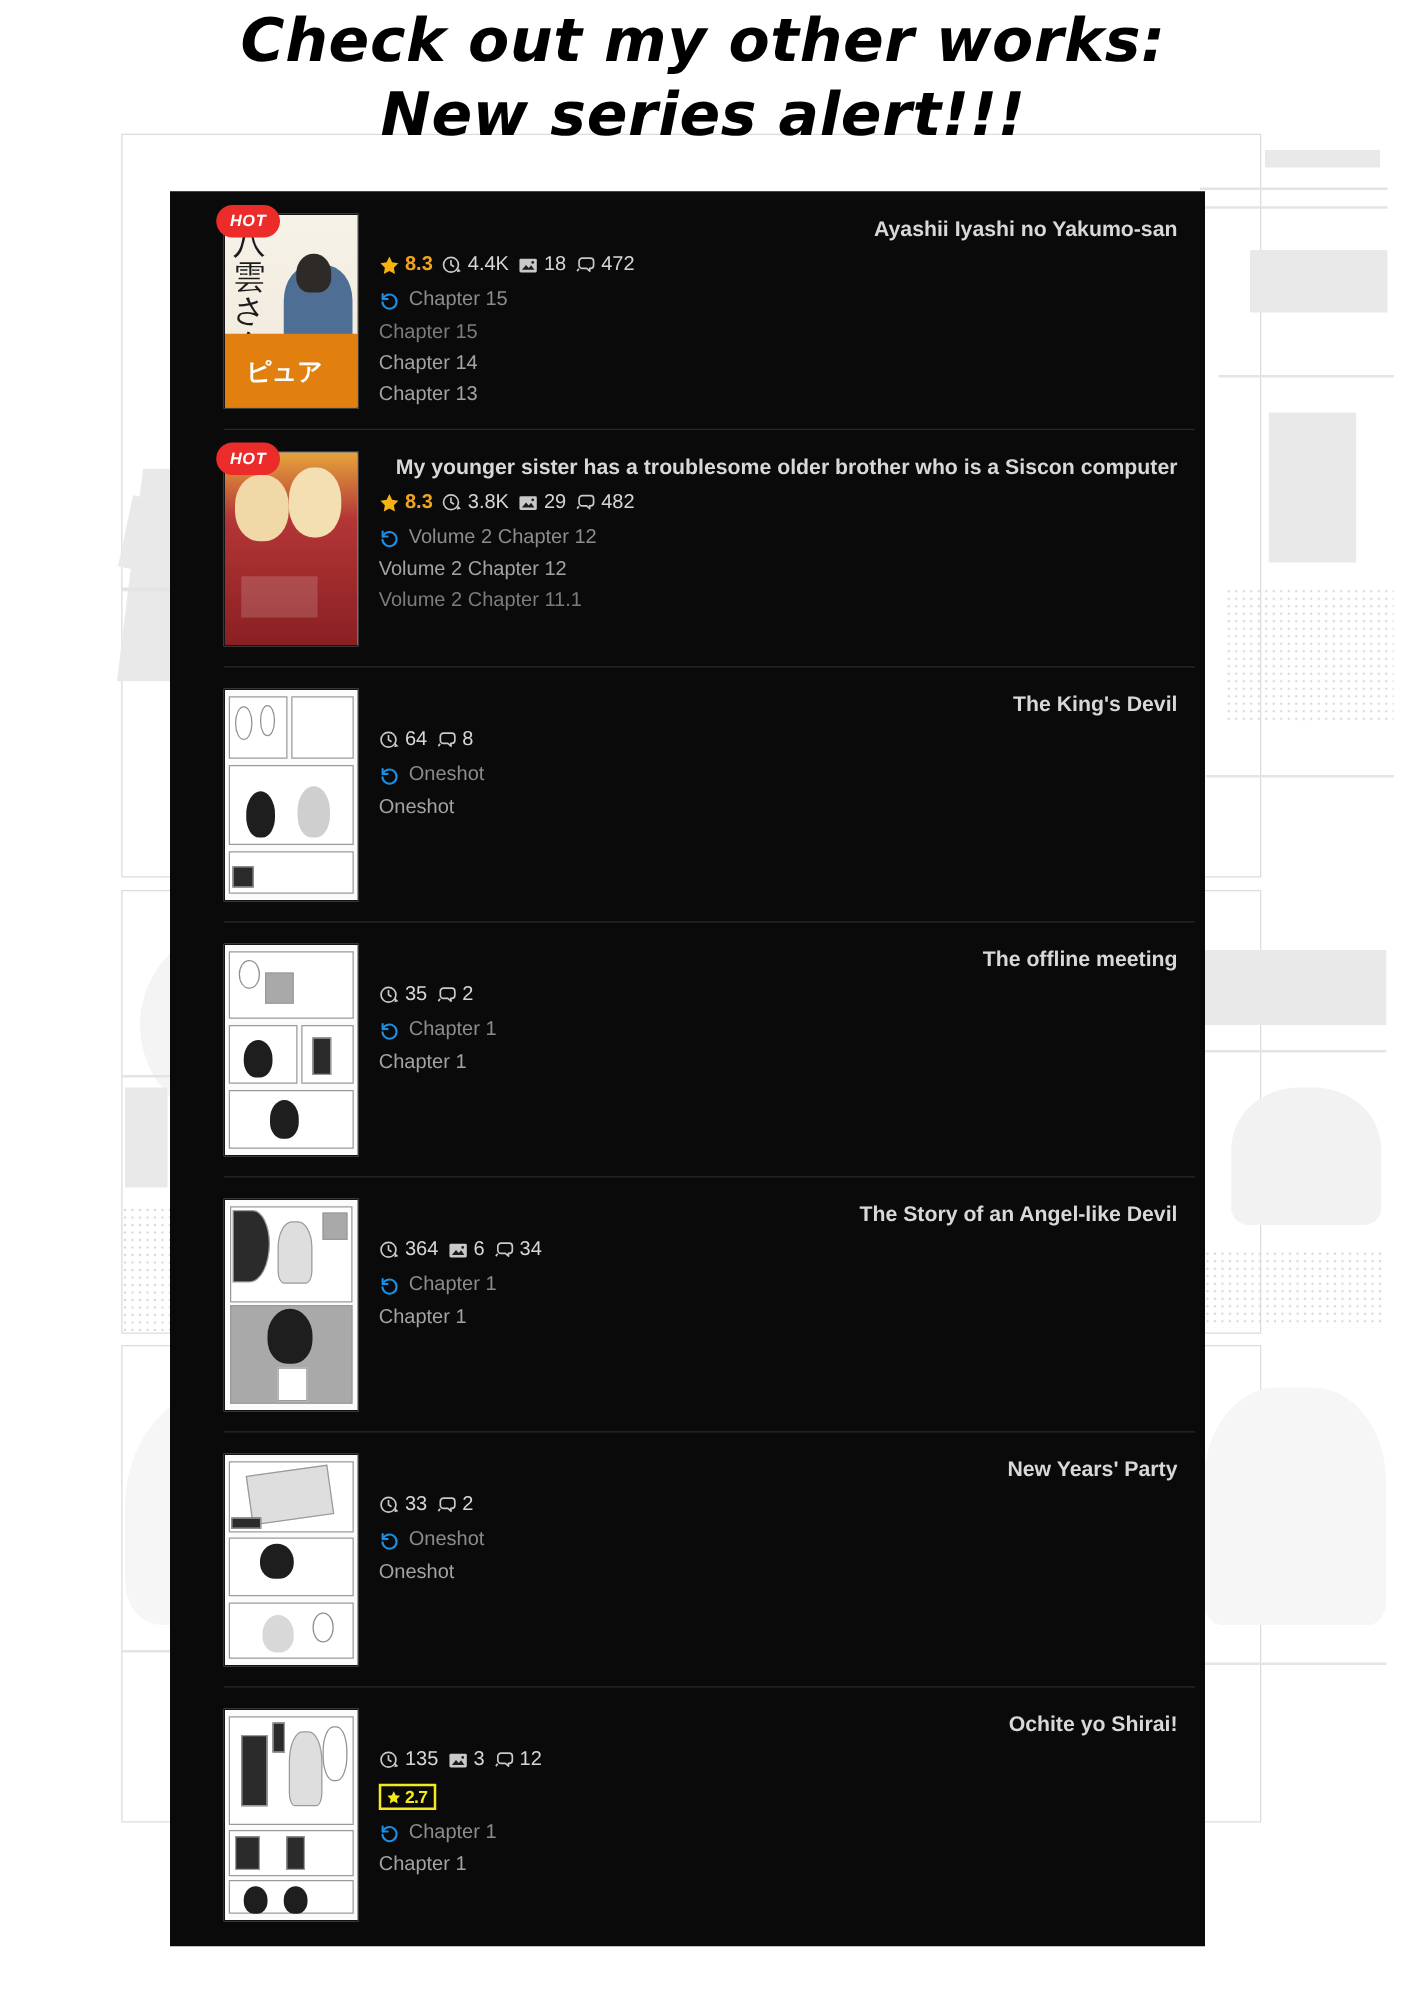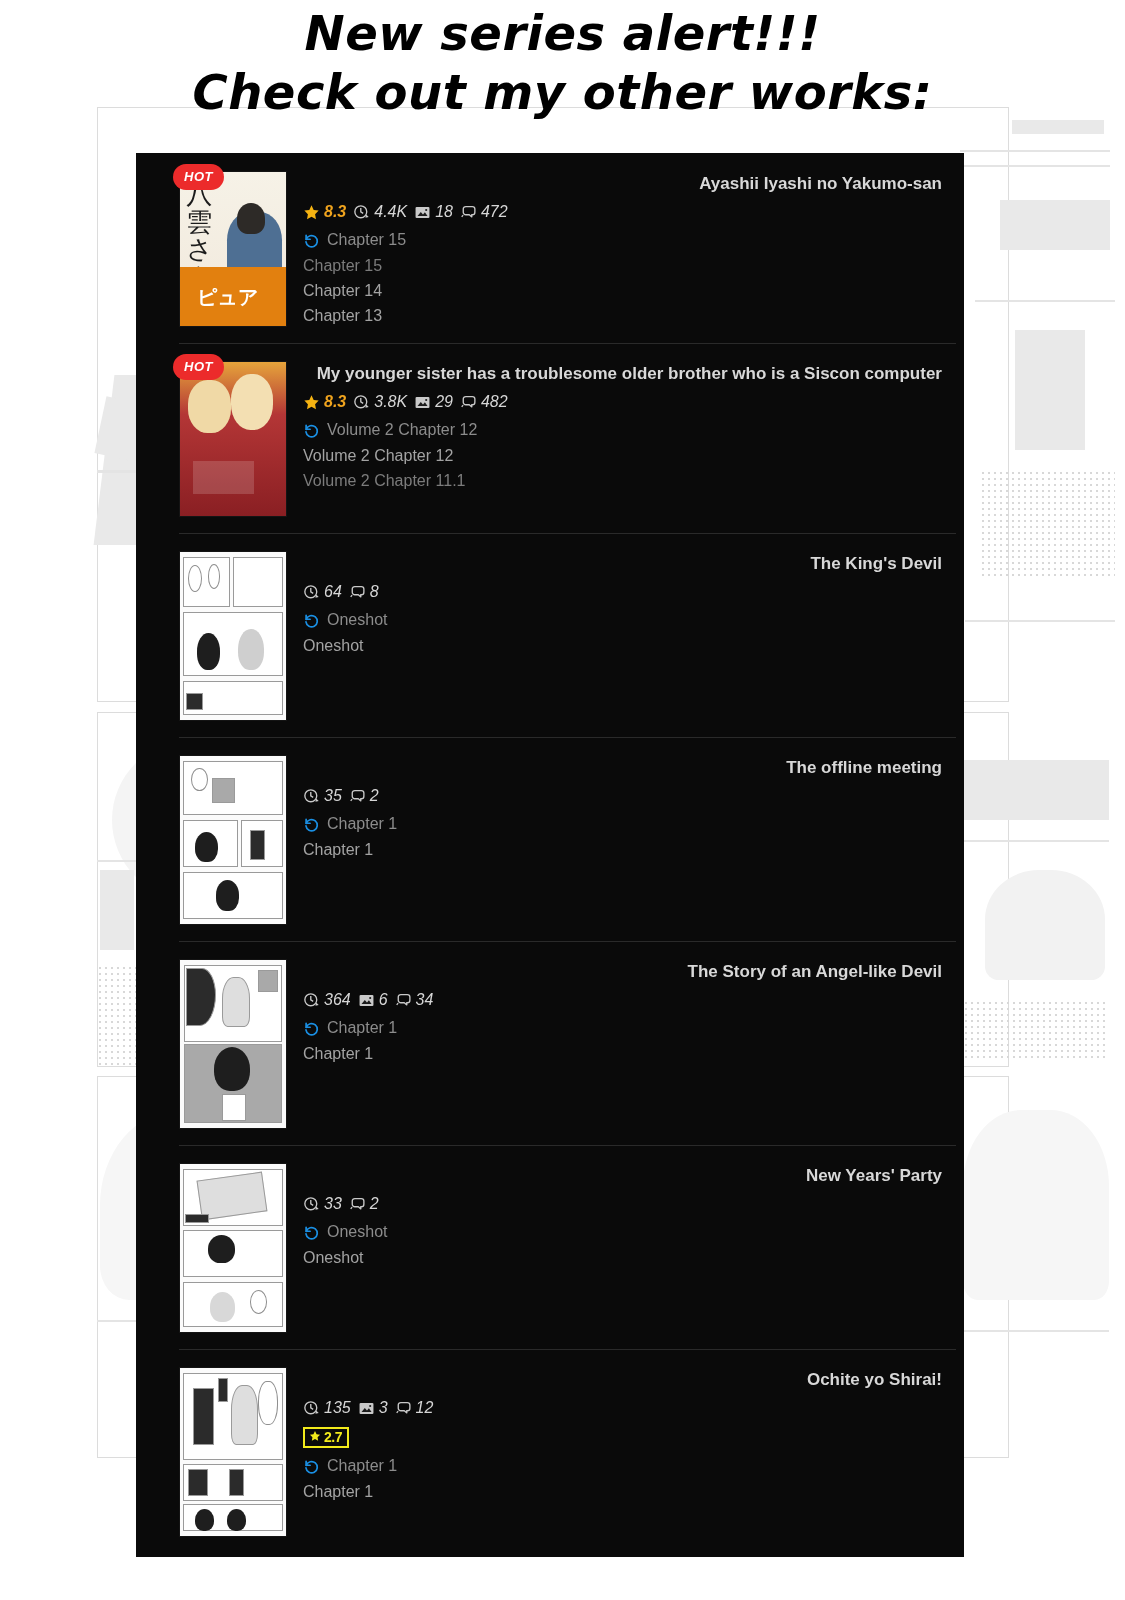--- a/index.html
+++ b/index.html
@@ -217,31 +217,30 @@
     text-align: right;
   }
 
   .stats {
     display: flex;
     align-items: center;
     gap: 7px;
     margin-bottom: 10px;
     color: #cfcfcf;
     font-size: 16px;
-    font-style: italic;
   }
   .stat { display: inline-flex; align-items: center; gap: 4px; }
   .stat .num { color: #d6d6d6; }
   .stat.rating .num { color: #f0a41e; font-weight: 700; }
 
   svg.ic { display: block; }
 
   .rating-chip {
     display: inline-flex;
-    align-items: flex-start;
+    align-items: flex-end;
     gap: 3px;
     border: 2px solid #f2ea1b;
     background: #0a0a0a;
     padding: 1px 5px 2px 4px;
     margin-bottom: 9px;
     line-height: 1;
   }
   .rating-chip .num {
     color: #f2ea1b;
     font-size: 14px;
@@ -293,22 +292,22 @@
     <div class="bg-tone" style="left:963px;top:1000px;width:146px;height:62px;"></div>
 
     <div class="bg-panel" style="left:97px;top:1076px;width:912px;height:382px;"></div>
     <div class="bg-shape" style="left:100px;top:1110px;width:160px;height:190px;border-radius:55% 55% 20% 20%;background:#f6f6f6;"></div>
     <div class="bg-line" style="left:97px;top:1320px;width:140px;height:2px;"></div>
     <div class="bg-shape" style="left:963px;top:1110px;width:146px;height:190px;border-radius:40% 40% 10% 10%;background:#f6f6f6;"></div>
     <div class="bg-line" style="left:963px;top:1330px;width:146px;height:2px;"></div>
   </div>
 
   <div class="header">
+    <span class="header-line l2">Check out my other works:</span>
     <span class="header-line l1">New series alert!!!</span>
-    <span class="header-line l2">Check out my other works:</span>
   </div>
 
   <div class="panel" id="series-list">
       <div class="entry">
         <div class="cover-wrap">
       <div class="cover">
             <div class="art art-a">
               <div class="kanji">八<br>雲<br>さ<br>ん</div>
               <div class="band"></div>
               <div class="band-txt">ピュア</div>

